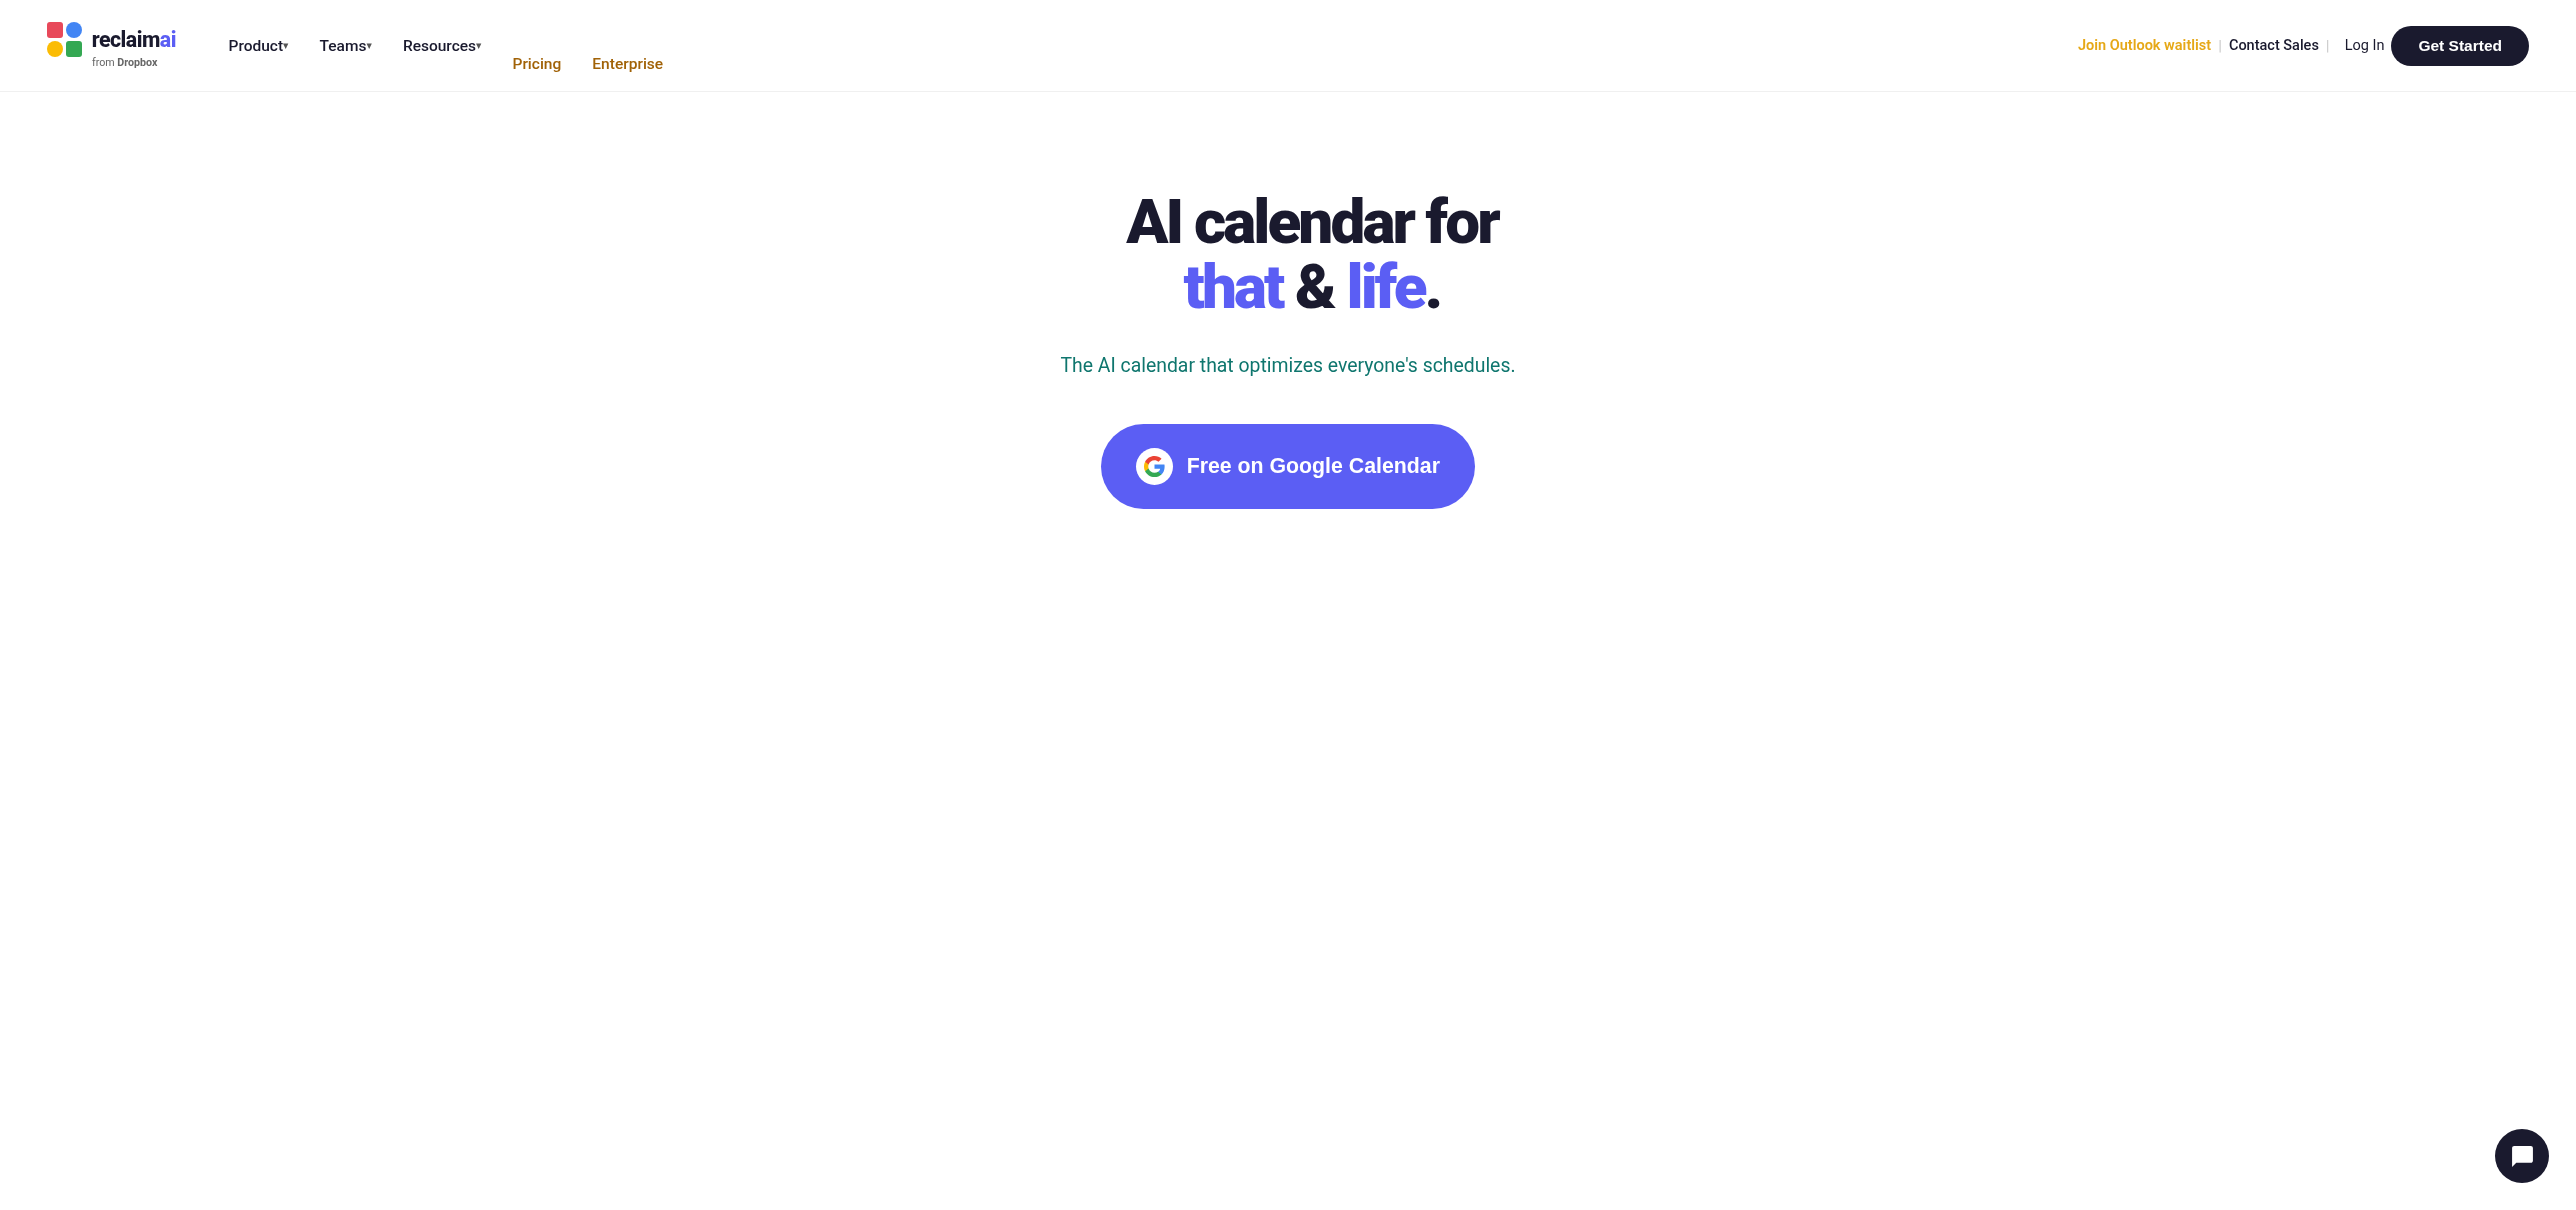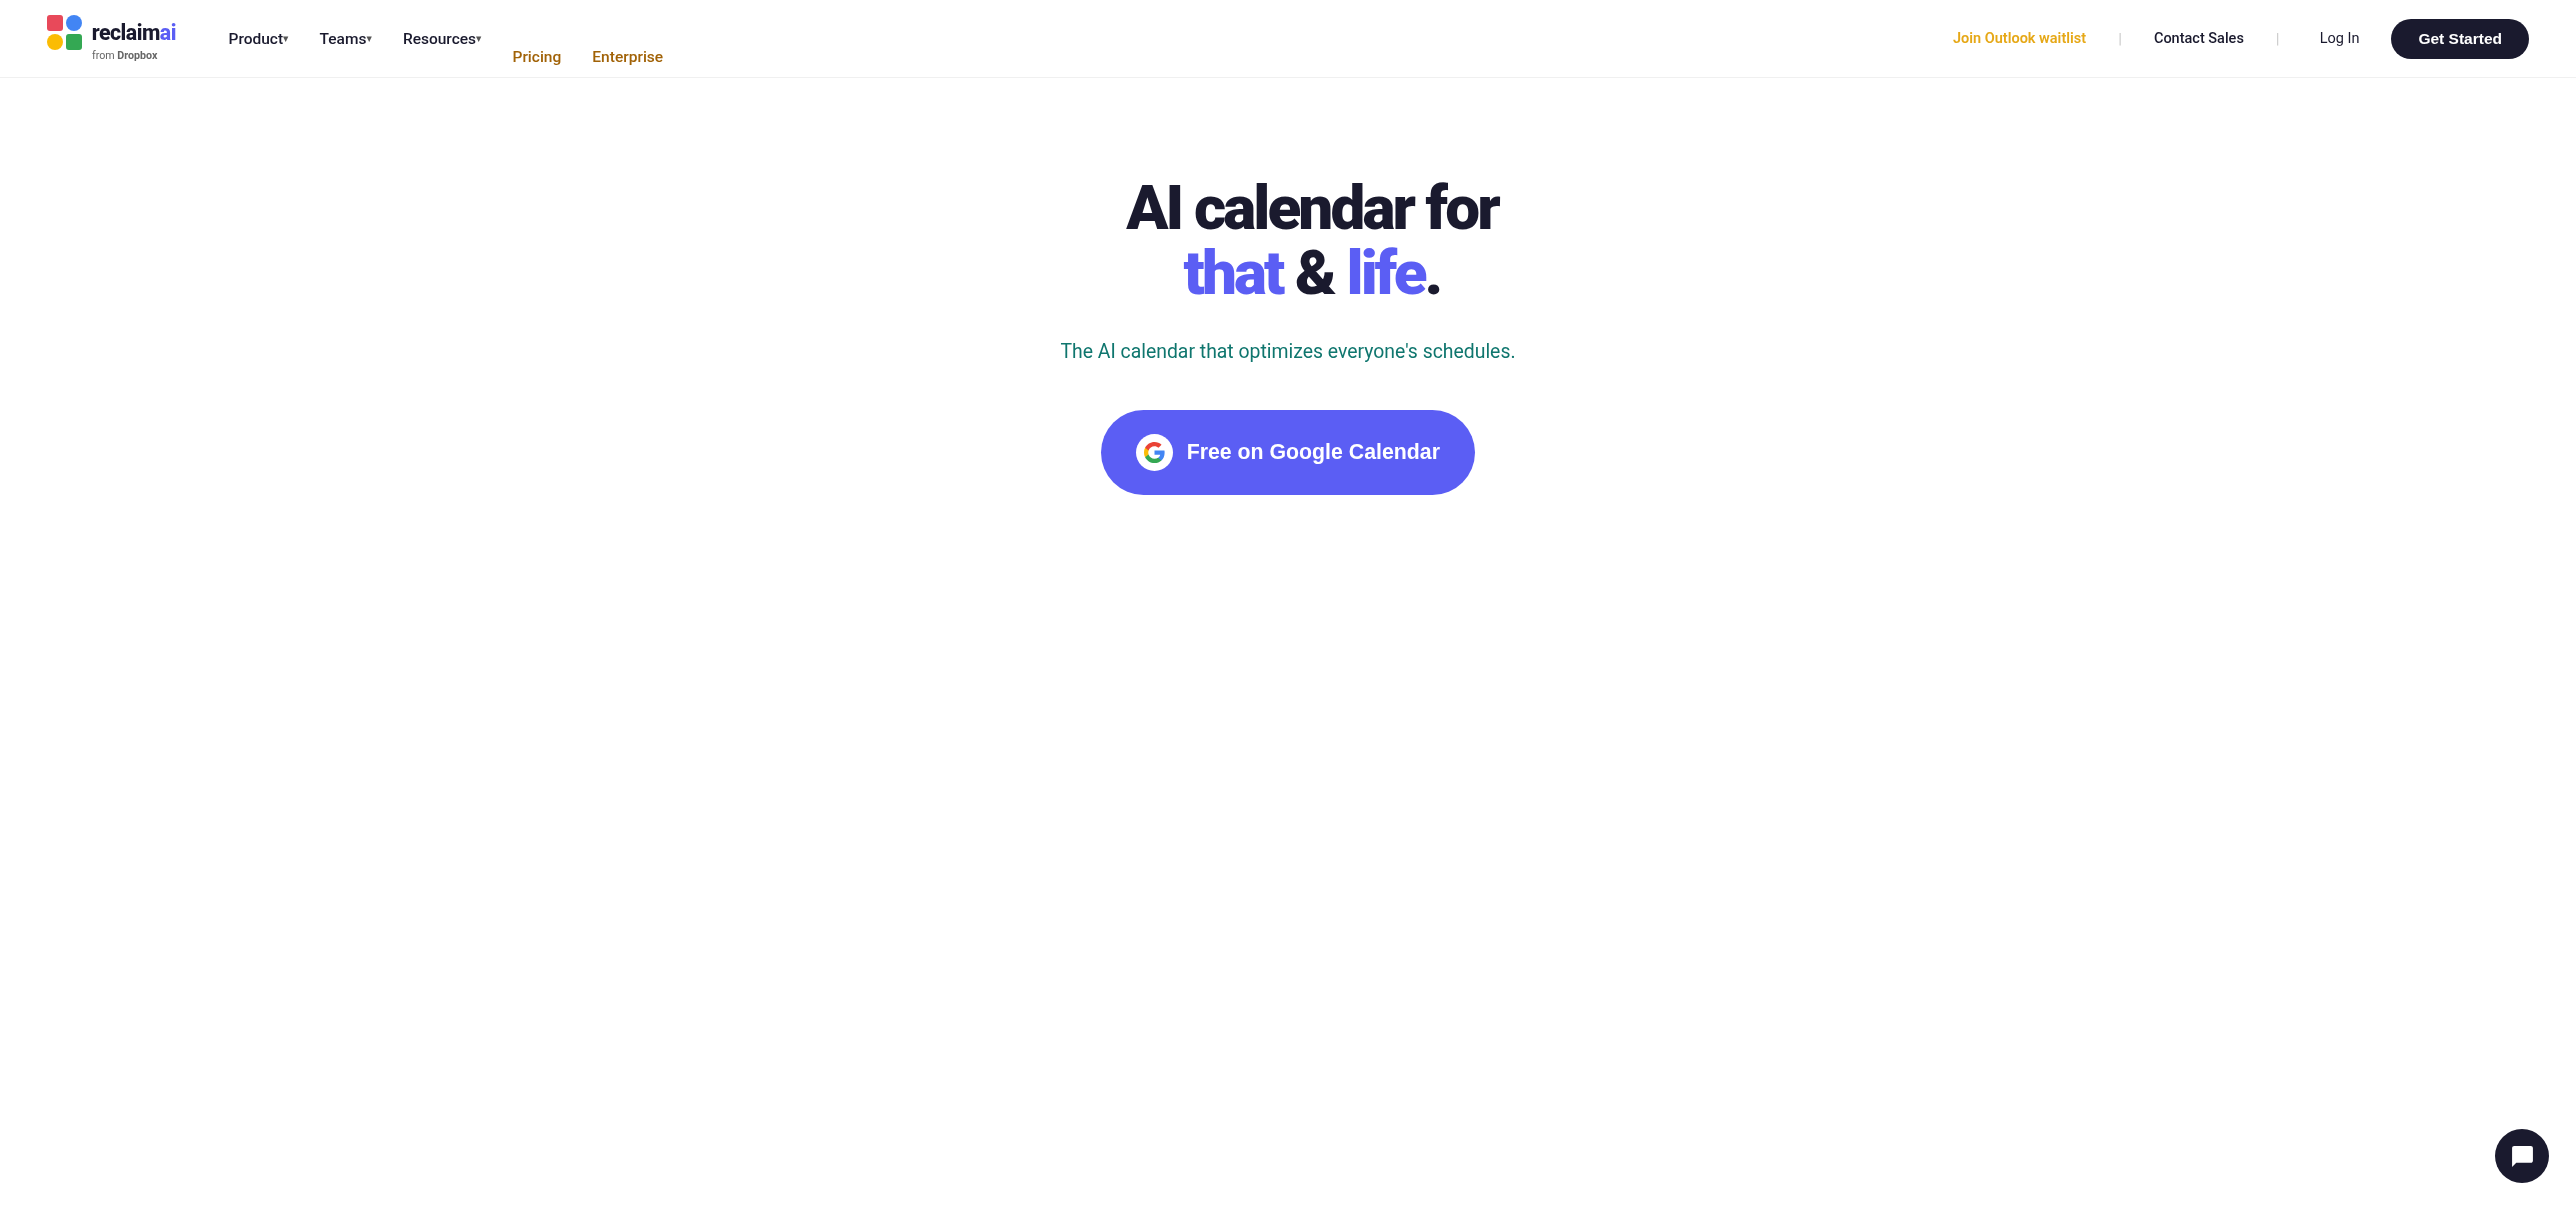--- a/index.html
+++ b/index.html
@@ -14,21 +14,21 @@
       color: #1a1a2e;
       min-height: 100vh;
     }
 
     
     .navbar {
       display: flex;
       align-items: center;
       justify-content: space-between;
       padding: 0 47px;
-      height: 78px;
+      height: 92px;
       background: #ffffff;
       border-bottom: 1px solid #f0f0f0;
       position: sticky;
       top: 0;
       z-index: 100;
     }
 
     .navbar-left {
       display: flex;
       align-items: center;
@@ -111,21 +111,21 @@
       color: #a16207;
       cursor: pointer;
       border-radius: 7.8px;
       transition: background 0.15s;
       margin-top: 36px;
     }
 
     .navbar-right {
       display: flex;
       align-items: center;
-      gap: 32px;
+      gap: 7px;
     }
 
     .join-waitlist {
       font-size: 14.5px;
       font-weight: 600;
       color: #e6a817;
       cursor: pointer;
       text-decoration: none;
     }
 

